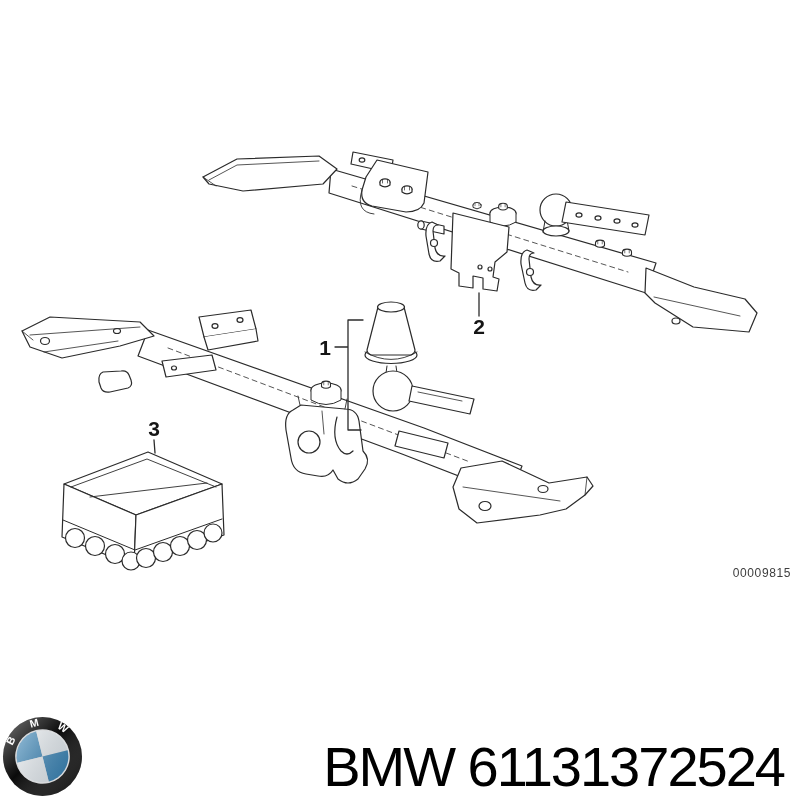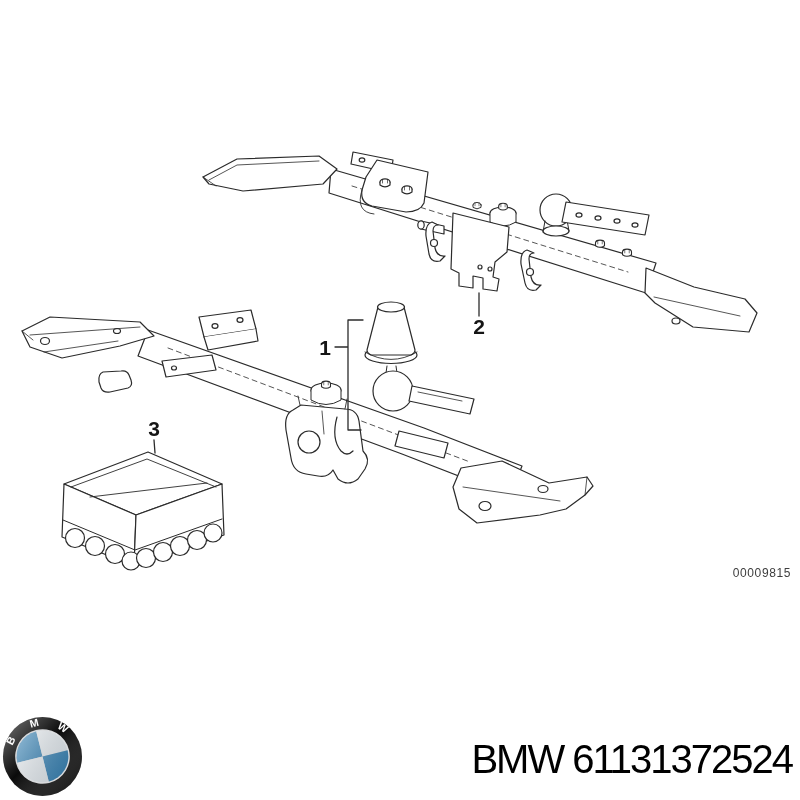--- a/index.html
+++ b/index.html
@@ -1,21 +1,21 @@
 <!DOCTYPE html>
 <html><head>
 <meta charset="utf-8">
 <style>
   html,body{margin:0;padding:0;background:#fff;}
   .page{position:relative;width:800px;height:800px;background:#fff;overflow:hidden;
         font-family:"Liberation Sans",sans-serif;}
   .diagram-svg{position:absolute;top:0;left:0;}
   .callout-num{font-family:"Liberation Sans",sans-serif;font-weight:bold;font-size:21px;fill:#151515;}
   .drawing-num{font-family:"Liberation Sans",sans-serif;font-size:12px;fill:#3d3d3d;letter-spacing:.6px;}
-  .footer-part{position:absolute;top:739px;right:8px;font-size:40px;letter-spacing:-2px;
+  .footer-part{position:absolute;top:739px;right:16px;font-size:56px;letter-spacing:-2px;
                color:#000;white-space:nowrap;line-height:1;}
   .logo-svg{position:absolute;left:2px;top:716px;}
   .logo-letter{font-family:"Liberation Sans",sans-serif;font-size:10.5px;font-weight:bold;}
   svg{display:block;}
 </style>
 </head>
 <body>
 
 <div class="page">
 

